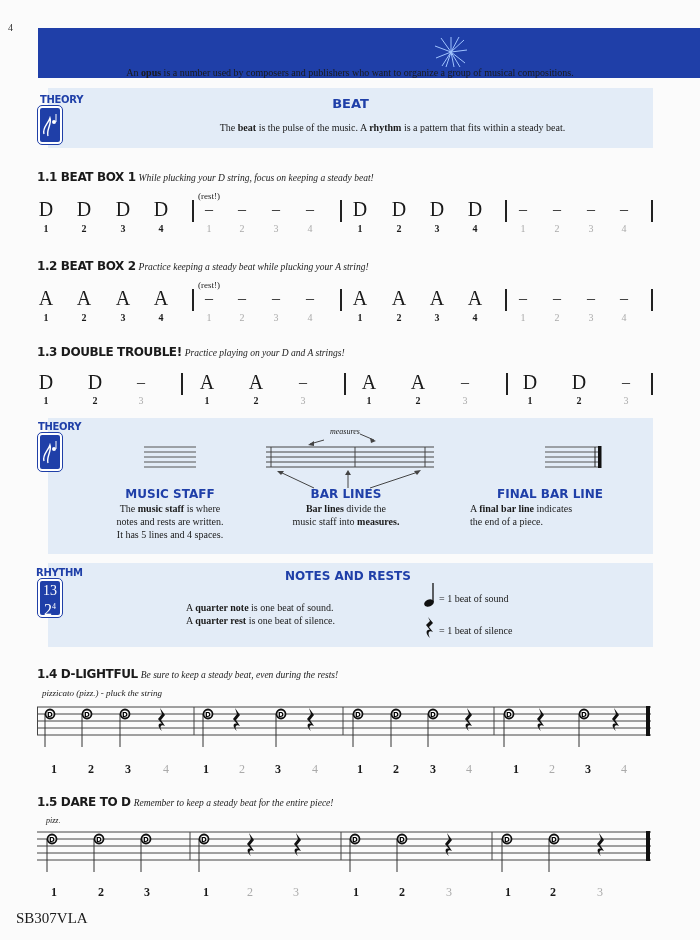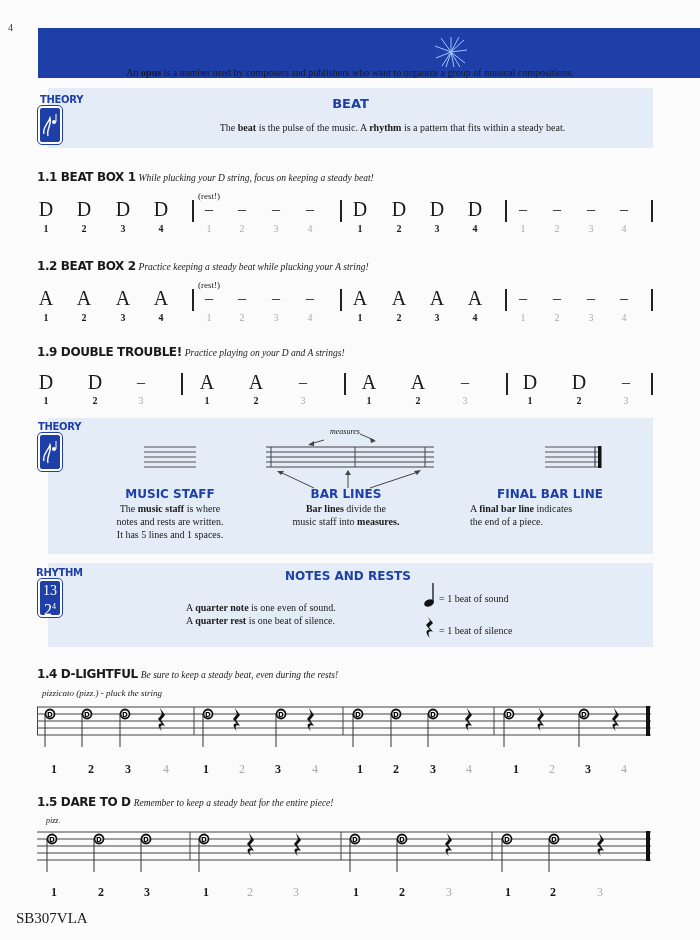--- a/index.html
+++ b/index.html
@@ -146,21 +146,21 @@
   <div class="abs dash" style="left:581px;top:10px">–</div>
   <div class="abs dash" style="left:614px;top:10px">–</div>
   <div class="abs count light" style="left:513px;top:33px">1</div>
   <div class="abs count light" style="left:547px;top:33px">2</div>
   <div class="abs count light" style="left:581px;top:33px">3</div>
   <div class="abs count light" style="left:614px;top:33px">4</div>
   <div class="abs bar" style="left:651px;top:10px"></div>
 </div>
 
 <div class="abs ex-title" style="left:37px;top:345px;">
-  <span>1.9 DOUBLE TROUBLE!</span><span class="ex-sub">Practice playing on your D and A strings!</span>
+  <span>1.3 DOUBLE TROUBLE!</span><span class="ex-sub">Practice playing on your D and A strings!</span>
 </div>
 <div class="abs" style="left:0;top:365px;width:700px;height:50px;">
   <div class="abs letter" style="left:36px;top:6px">D</div>
   <div class="abs letter" style="left:85px;top:6px">D</div>
   <div class="abs dash" style="left:131px;top:8px">–</div>
   <div class="abs count" style="left:36px;top:30px">1</div>
   <div class="abs count" style="left:85px;top:30px">2</div>
   <div class="abs count light" style="left:131px;top:30px">3</div>
   <div class="abs bar" style="left:181px;top:8px"></div>
   <div class="abs letter" style="left:197px;top:6px">A</div>
@@ -240,42 +240,42 @@
       <line x1="0" y1="16" x2="54" y2="16"></line>
       <line x1="0" y1="21" x2="54" y2="21"></line>
     </g>
   <line x1="50" y1="1" x2="50" y2="21" stroke="#222" stroke-width="1"></line>
     <rect x="53" y="0" width="3.5" height="22" fill="#111"></rect>
 </svg>
 <div class="abs panel-heading" style="left:100px;width:140px;top:487px;font-size:12px;">MUSIC STAFF</div>
 <div class="abs body-text" style="left:100px;width:140px;top:502px;text-align:center;">
   <div><span>The </span><b>music staff</b><span> is where</span></div>
   <div>notes and rests are written.</div>
-  <div>It has 5 lines and 1 spaces.</div>
+  <div>It has 5 lines and 4 spaces.</div>
 </div>
 <div class="abs panel-heading" style="left:276px;width:140px;top:487px;font-size:12px;">BAR LINES</div>
 <div class="abs body-text" style="left:266px;width:160px;top:502px;text-align:center;">
   <div><b>Bar lines</b><span> divide the</span></div>
   <div><span>music staff into </span><b>measures.</b></div>
 </div>
 <div class="abs panel-heading" style="left:470px;width:160px;top:487px;font-size:12px;">FINAL BAR LINE</div>
 <div class="abs body-text" style="left:470px;width:160px;top:502px;text-align:left;">
   <div><span>A </span><b>final bar line</b><span> indicates</span></div>
   <div>the end of a piece.</div>
 </div>
 
 <div class="abs panel" style="left:48px;top:563px;width:605px;height:84px;"></div>
 <div class="abs theory-tag" style="left:36px;top:567px;">RHYTHM</div>
 <div class="abs tag-icon" style="left:38px;top:579px;color:#fff;font-family:'Liberation Serif',serif;font-size:15px;line-height:16px;text-align:center;padding-top:2px;">
   <div style="font-size:14px">13</div>
     <div style="font-size:16px">2<sup style="font-size:8px">4</sup></div>
 </div>
 <div class="abs panel-heading" style="left:268px;width:160px;top:569px;font-size:12px;">NOTES AND RESTS</div>
 <div class="abs body-text" style="left:186px;top:601px;">
-  <div><span>A </span><b>quarter note</b><span> is one even of sound.</span></div>
+  <div><span>A </span><b>quarter note</b><span> is one beat of sound.</span></div>
   <div><span>A </span><b>quarter rest</b><span> is one beat of silence.</span></div>
 </div>
 <svg class="abs" style="left:423px;top:582px" width="14" height="26" viewBox="0 0 14 26">
   <line x1="10" y1="1" x2="10" y2="20" stroke="#111" stroke-width="1.3"></line>
     <ellipse cx="6" cy="21" rx="5" ry="3.5" fill="#111" transform="rotate(-20 6 21)"></ellipse>
 </svg>
 <div class="abs body-text" style="left:439px;top:592px;">= 1 beat of sound</div>
 <svg class="abs" style="left:425px;top:616px" width="10" height="24" viewBox="0 0 10 24">
   <path d="M3 1 L8 7 L4 11 L8 16 C4 14 2 17 5 22 C0 18 1 13 5 14 L1 9 L5 5 Z" fill="#111"></path>
 </svg>

